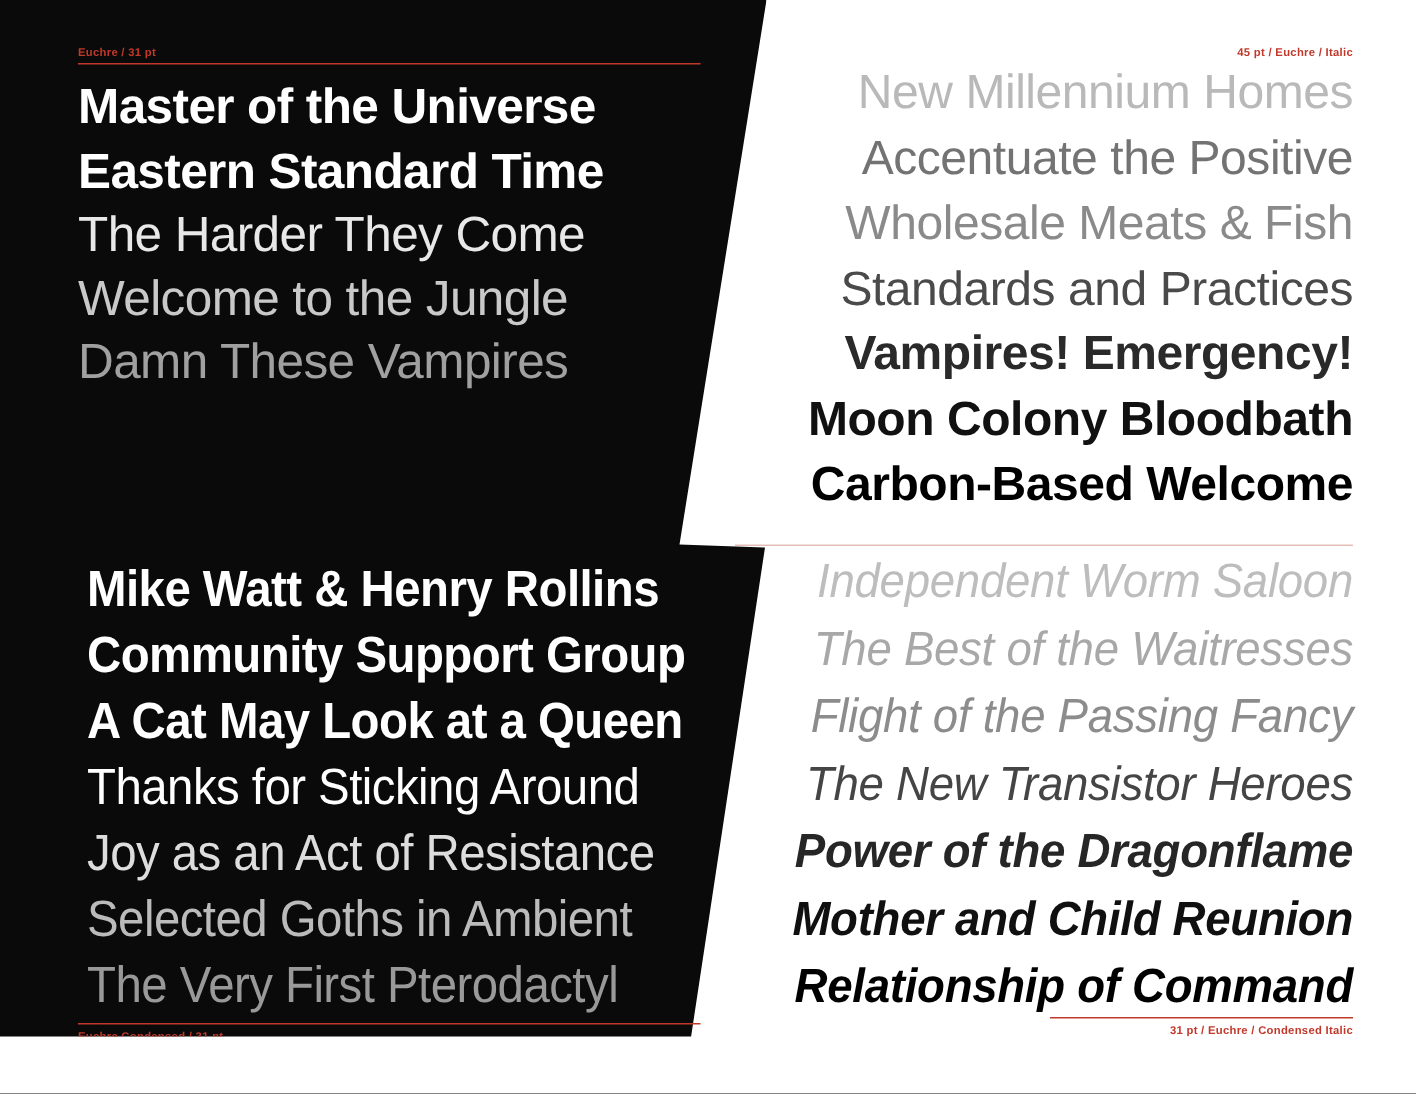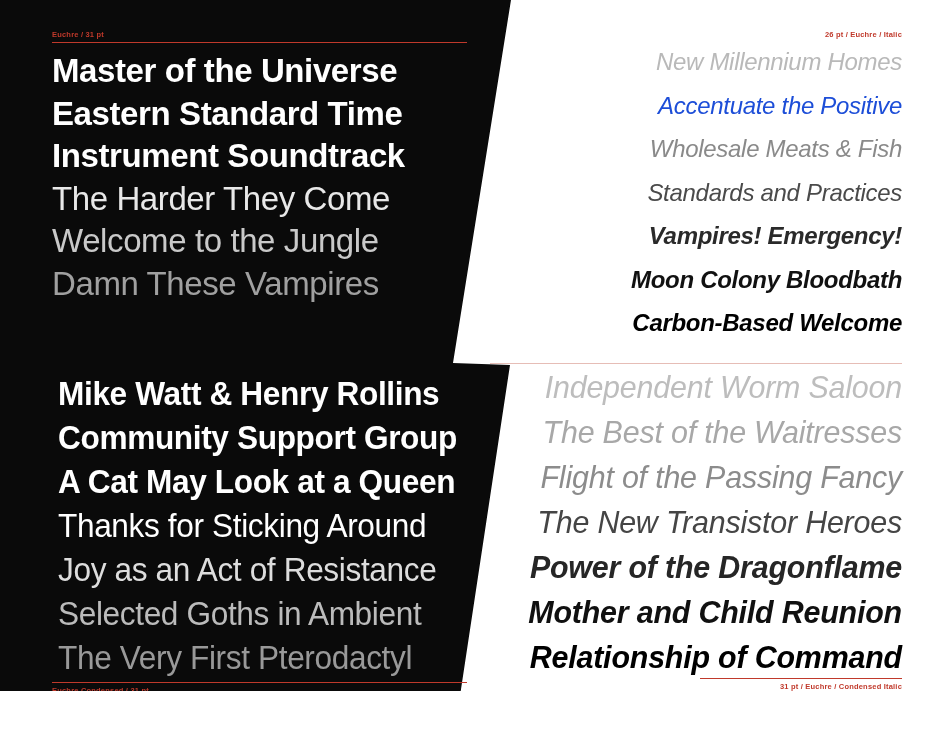--- a/index.html
+++ b/index.html
@@ -114,29 +114,28 @@
   #left-bottom-caption .rule-red { margin-bottom: 3px; }
 
   
   #right-col {
     position: absolute;
     left: 490px;
     top: 30px;
     width: 412px;
   }
   #right-col .line {
-    font-size: 24px;
+    font-size: 32px;
     line-height: 43.5px;
-    font-style: italic;
     text-align: right;
     color: #1a1a1a;
     letter-spacing: -0.3px;
   }
   #right-col .line.w7 { font-weight: normal; color: #b9b9b9; }
-  #right-col .line.w6 { font-weight: normal; color: #1d4ed8; }
+  #right-col .line.w6 { font-weight: normal; color: #737373; }
   #right-col .line.w5 { font-weight: normal; color: #8a8a8a; }
   #right-col .line.w4 { font-weight: normal; color: #4a4a4a; }
   #right-col .line.w3 { font-weight: bold; color: #2a2a2a; }
   #right-col .line.w2 { font-weight: bold; color: #111111; text-align: right; }
   #right-col .line.w1 { font-weight: bold; color: #000000; }
 
   #right-bottom {
     position: absolute;
     left: 490px;
     top: 365px;
@@ -188,21 +187,20 @@
 <div id="page">
 
   <div id="black-panel"></div>
 
   <div id="left-col">
     <div class="caption">Euchre / 31 pt</div>
     <div class="rule-red"></div>
     <div id="left-top">
       <div class="line w2">Master of the Universe</div>
       <div class="line w3">Eastern Standard Time</div>
-      <div class="line w4">Instrument Soundtrack</div>
       <div class="line w5">The Harder They Come</div>
       <div class="line w6">Welcome to the Jungle</div>
       <div class="line w7">Damn These Vampires</div>
     </div>
   </div>
 
   <div id="left-bottom">
     <div class="line w1">Mike Watt &amp; Henry Rollins</div>
     <div class="line w2">Community Support Group</div>
     <div class="line w3">A Cat May Look at a Queen</div>
@@ -211,21 +209,21 @@
     <div class="line w6">Selected Goths in Ambient</div>
     <div class="line w7">The Very First Pterodactyl</div>
   </div>
 
   <div id="left-bottom-caption">
     <div class="rule-red"></div>
     <div class="caption">Euchre Condensed / 31 pt</div>
   </div>
 
   <div id="right-top-caption">
-    <div class="caption right">26 pt / Euchre / Italic</div>
+    <div class="caption right">45 pt / Euchre / Italic</div>
   </div>
 
   <div id="right-col">
     <div class="rule-red light" style="margin-bottom:9px; visibility:hidden;"></div>
     <div class="line w7">New Millennium Homes</div>
     <div class="line w6">Accentuate the Positive</div>
     <div class="line w5">Wholesale Meats &amp; Fish</div>
     <div class="line w4">Standards and Practices</div>
     <div class="line w3">Vampires! Emergency!</div>
     <div class="line w2">Moon Colony Bloodbath</div>

